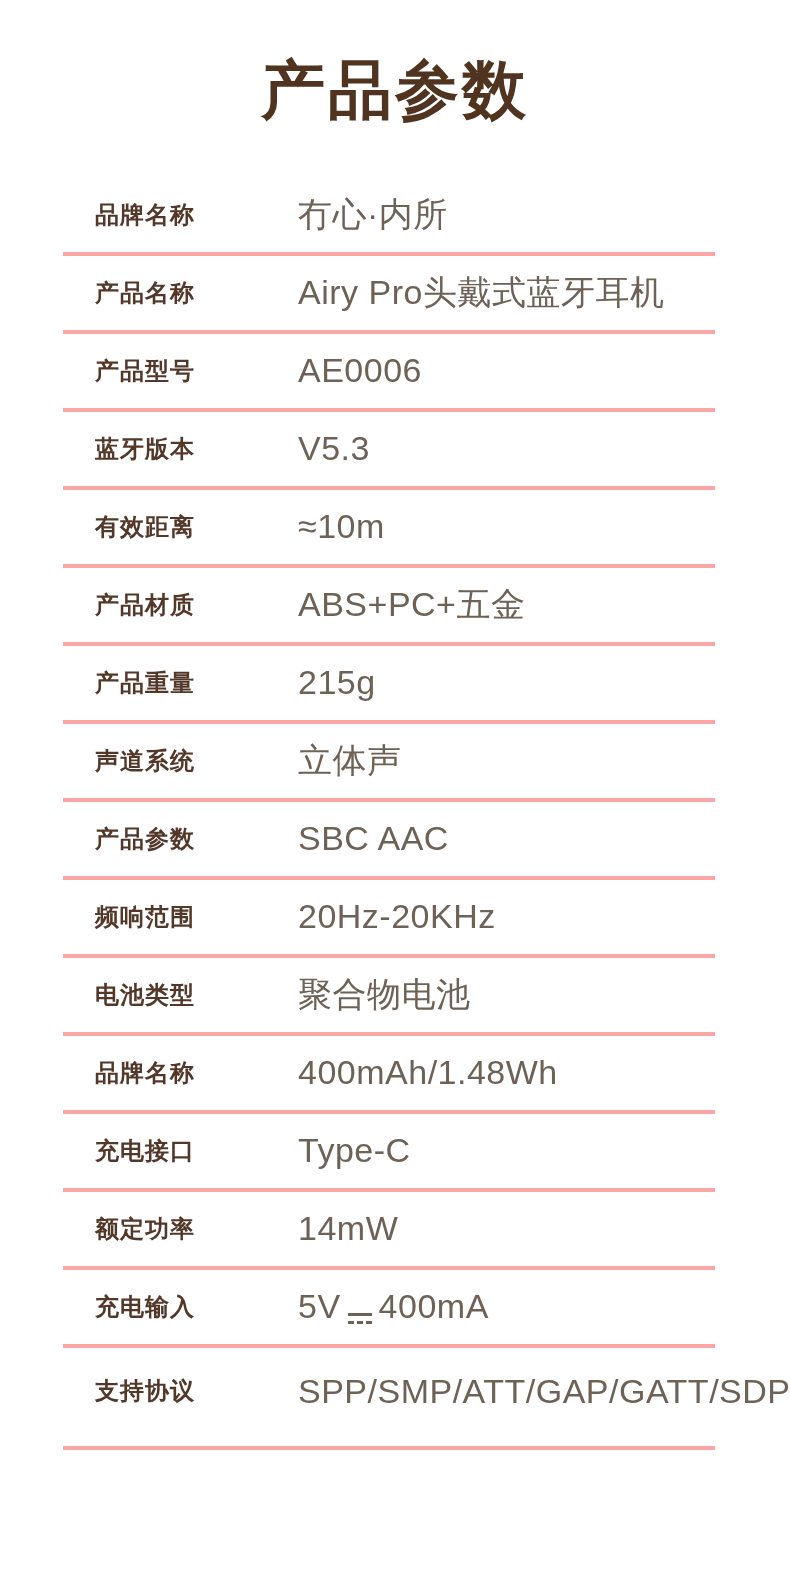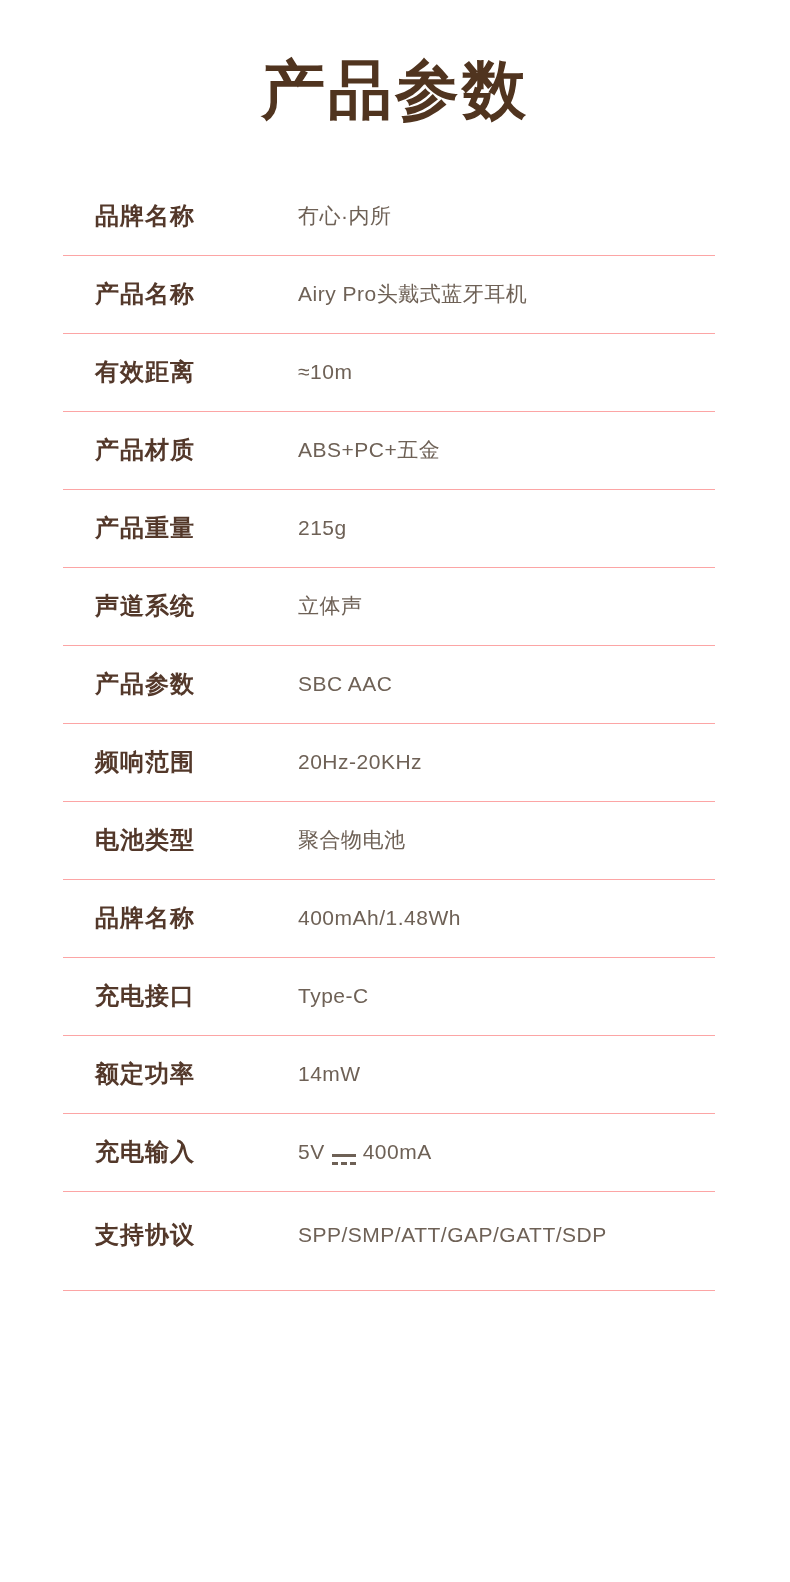--- a/index.html
+++ b/index.html
@@ -19,34 +19,34 @@
     color: #50341f;
     letter-spacing: 3px;
   }
   .spec-table {
     margin: 0 75px 0 63px; 
   }
   .row {
     display: flex;
     align-items: center;
     min-height: 78px;
-    border-bottom: 1px solid #fca5a5;
+    border-bottom: 4px solid #fca5a5;
     padding-left: 32px;
     box-sizing: border-box;
   }
   .row-label {
     width: 203px;
     flex-shrink: 0;
     font-size: 24px;
     font-weight: 700;
     color: #53382a;
     letter-spacing: 1px;
   }
   .row-value {
-    font-size: 21px;
+    font-size: 34px;
     color: #6e6156;
     letter-spacing: 0.5px;
   }
   .row--multiline {
     align-items: flex-start;
     padding-top: 23px;
     padding-bottom: 35px;
   }
   .row--multiline .row-label,
   .row--multiline .row-value { line-height: 40px; }
@@ -81,21 +81,29 @@
   <div class="row">
     <div class="row-label">品牌名称</div>
     <div class="row-value">冇心·内所</div>
   </div>
 
   <div class="row">
     <div class="row-label">产品名称</div>
     <div class="row-value">Airy Pro头戴式蓝牙耳机</div>
   </div>
 
+  <div class="row">
+    <div class="row-label">产品型号</div>
+    <div class="row-value">AE0006</div>
+  </div>
 
+  <div class="row">
+    <div class="row-label">蓝牙版本</div>
+    <div class="row-value">V5.3</div>
+  </div>
 
   <div class="row">
     <div class="row-label">有效距离</div>
     <div class="row-value">≈10m</div>
   </div>
 
   <div class="row">
     <div class="row-label">产品材质</div>
     <div class="row-value">ABS+PC+五金</div>
   </div>

